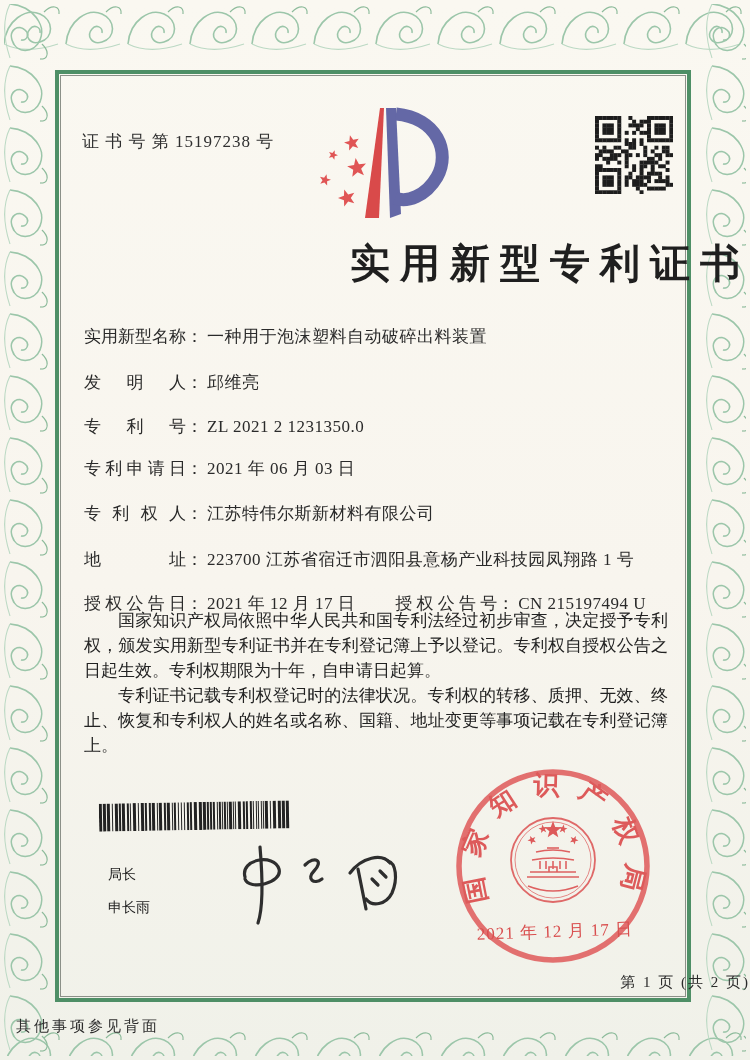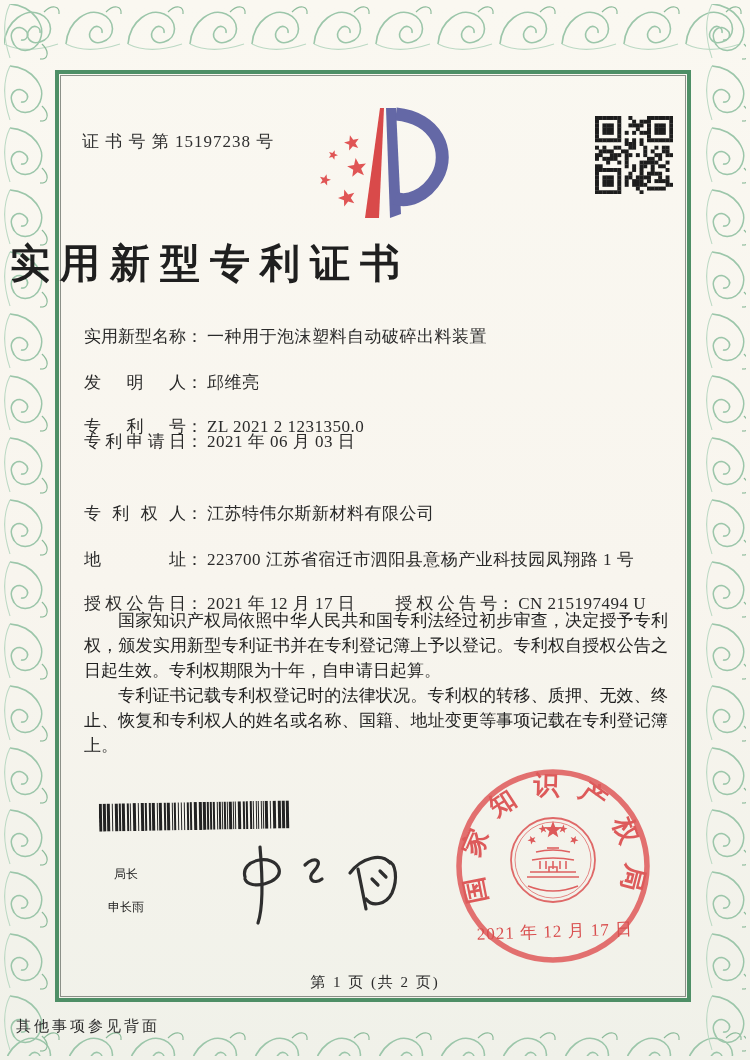--- a/index.html
+++ b/index.html
@@ -8,36 +8,36 @@
     position:relative;width:750px;height:1060px;overflow:hidden;
     background:linear-gradient(180deg,#faf8f1 0%,#f8f5ee 55%,#f0f1e9 100%);
     font-family:"Liberation Serif","DejaVu Serif",serif;color:#2a2a2a;
   }
   .ornament{position:absolute;left:0;top:0;}
   .frame{position:absolute;left:55px;top:70px;width:628px;height:924px;border:4px solid #4e8f66;}
   .frame-inner{position:absolute;inset:1px;border:1px solid #8b9088;}
   .certnum{position:absolute;left:82px;top:130px;font-size:17px;letter-spacing:1px;color:#2f2f2f;}
   .logo{position:absolute;left:295px;top:100px;}
   .qr{position:absolute;left:595px;top:116px;}
-  .title{position:absolute;left:0;top:236px;width:750px;text-align:left;
+  .title{position:absolute;left:0;top:236px;width:750px;text-align:right;
     font-size:40px;font-weight:700;letter-spacing:10px;text-indent:10px;color:#1f1f1f;}
   .row{position:absolute;left:84px;font-size:17px;white-space:nowrap;}
   .flabel{display:inline-block;width:102px;text-align:justify;text-align-last:justify;vertical-align:bottom;}
   .colon{display:inline-block;margin-right:4px;}
   .val{letter-spacing:0.5px;}
   .grp2{margin-left:40px;}
   .paras{position:absolute;left:84px;top:608px;width:584px;}
   .paras p{margin:0;text-indent:2em;font-size:17px;line-height:25px;text-align:justify;color:#222;}
   .barcode{position:absolute;left:99px;top:802px;transform:rotate(-1deg);}
-  .officer{position:absolute;left:108px;top:858px;font-size:12px;line-height:33px;color:#222;text-align:center;}
+  .officer{position:absolute;left:108px;top:858px;font-size:14px;line-height:33px;color:#222;}
   .signature{position:absolute;left:200px;top:835px;}
   .seal{position:absolute;left:448px;top:760px;}
   .seal-date{position:absolute;left:455px;top:920px;width:200px;text-align:center;
     color:#d94f4f;font-size:17px;letter-spacing:1px;transform:rotate(-2deg);}
-  .pagenote{position:absolute;left:0;top:973px;width:750px;text-align:center;font-size:15px;letter-spacing:2px;}
+  .pagenote{position:absolute;left:0;top:973px;width:750px;text-align:right;font-size:15px;letter-spacing:2px;}
   .backnote{position:absolute;left:16px;top:1017px;width:750px;text-align:left;font-size:15px;letter-spacing:3px;color:#2c2c2c;}
 </style>
 </head>
 <body>
 
 <div class="page">
 
   <svg class="ornament" width="750" height="1060" aria-hidden="true">
     <defs>
       <pattern id="scrollH" width="62" height="54" patternUnits="userSpaceOnUse">
@@ -304,21 +304,21 @@
 
   <div class="row" style="top:371px">
     <span class="flabel">发明人</span><span class="colon">：</span><span class="val">邱维亮</span>
   </div>
   <div class="row" style="top:325px">
     <span class="flabel">实用新型名称</span><span class="colon">：</span><span class="val">一种用于泡沫塑料自动破碎出料装置</span>
   </div>
   <div class="row" style="top:415px">
     <span class="flabel">专利号</span><span class="colon">：</span><span class="val">ZL 2021 2 1231350.0</span>
   </div>
-  <div class="row" style="top:430px">
+  <div class="row" style="top:457px">
     <span class="flabel">专利申请日</span><span class="colon">：</span><span class="val">2021 年 06 月 03 日</span>
   </div>
   <div class="row" style="top:502px">
     <span class="flabel">专利权人</span><span class="colon">：</span><span class="val">江苏特伟尔斯新材料有限公司</span>
   </div>
   <div class="row" style="top:548px">
     <span class="flabel">地址</span><span class="colon">：</span><span class="val">223700 江苏省宿迁市泗阳县意杨产业科技园凤翔路 1 号</span>
   </div>
   <div class="row" style="top:592px">
     <span class="flabel">授权公告日</span><span class="colon">：</span><span class="val">2021 年 12 月 17 日</span><span class="grp2"><span class="flabel">授权公告号</span><span class="colon">：</span><span class="val">CN 215197494 U</span></span>

